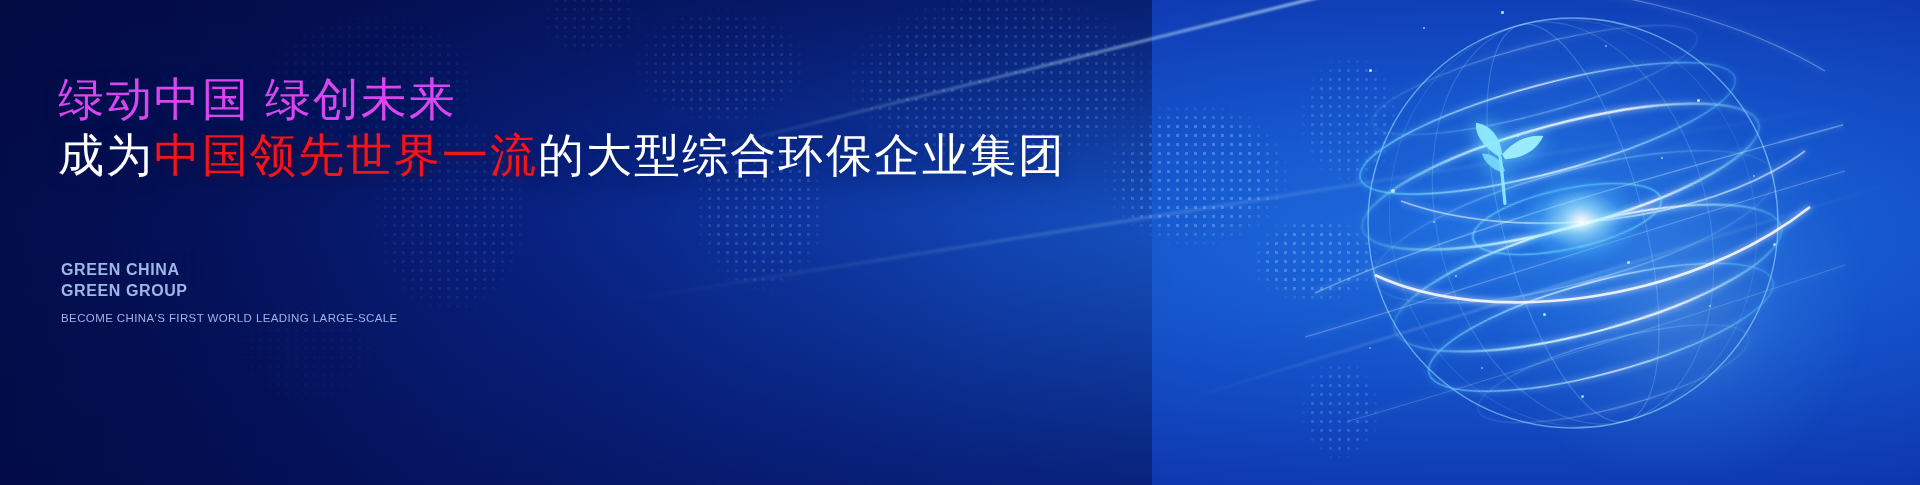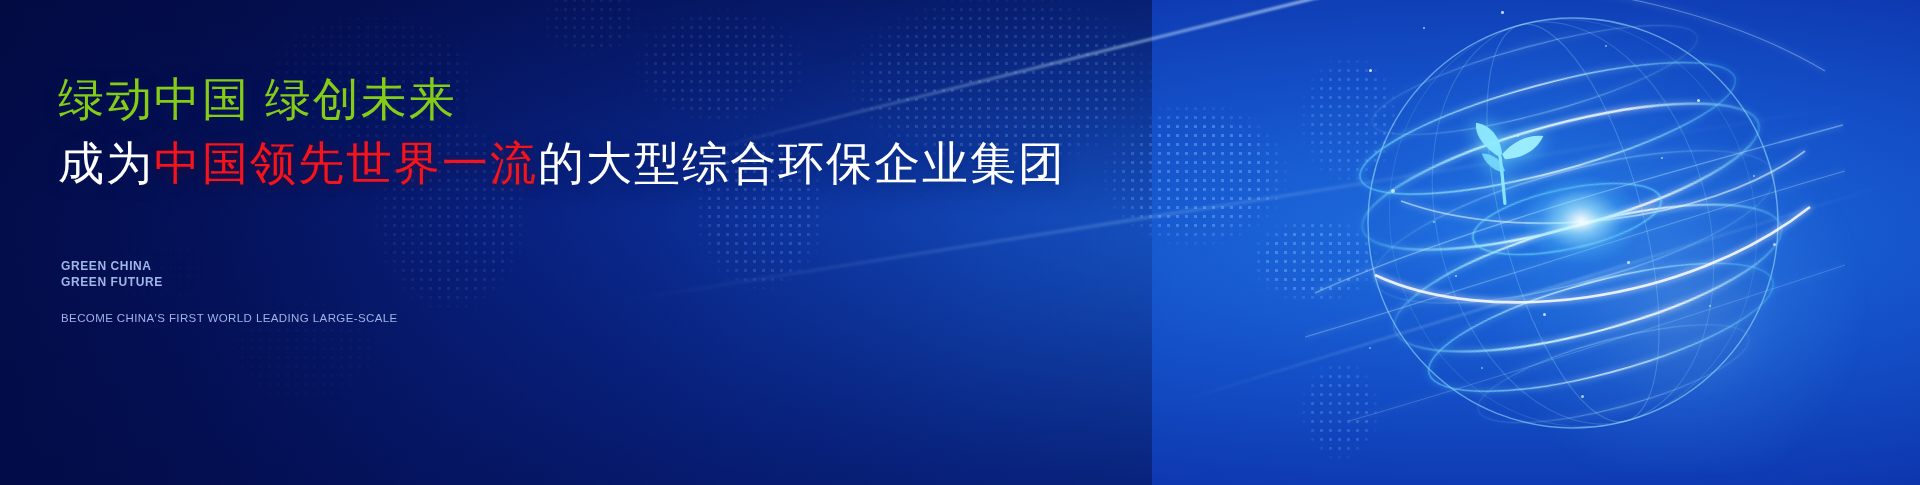--- a/index.html
+++ b/index.html
@@ -126,35 +126,35 @@
   .core-flare{
     position:absolute;left:216px;top:200px;width:120px;height:90px;
     background:radial-gradient(ellipse at 50% 50%, rgba(255,255,255,0.95) 0%, rgba(170,240,255,0.65) 22%, rgba(90,200,255,0.25) 48%, rgba(0,0,0,0) 72%);
     filter:blur(1px);
   }
   .star{position:absolute;border-radius:50%;background:#eaf8ff;}
 
   
   .copy{position:absolute;left:58px;top:76px;width:1000px;}
   .headline-1{
-    font-size:46px;line-height:1.04;color:#84cc16;
+    font-size:46px;line-height:1.04;color:#d946ef;
     letter-spacing:2px;font-weight:400;white-space:nowrap;
     text-shadow:0 2px 14px rgba(5,25,95,0.55);
   }
   .headline-2{
-    margin-top:16px;
+    margin-top:8px;
     font-size:46px;line-height:1.04;letter-spacing:2px;
     color:#ffffff;font-weight:400;white-space:nowrap;
     text-shadow:0 2px 14px rgba(5,25,95,0.55);
   }
   .hl-red{color:#f5131c;text-shadow:0 2px 12px rgba(90,0,10,0.45);}
 
   .sub-en{
     position:absolute;left:61px;top:259px;
-    font-size:12px;font-weight:bold;line-height:1.32;
+    font-size:16px;font-weight:bold;line-height:1.32;
     letter-spacing:0.6px;color:#9fb6e8;
   }
   .para-en{
     position:absolute;left:61px;top:311px;
     font-size:11.5px;font-weight:normal;line-height:1.30;
     letter-spacing:0.4px;color:#9db4e6;
   }
 </style>
 </head>
 <body>
@@ -276,20 +276,20 @@
 
   <div class="bg-vignette"></div>
 
   <div class="copy">
     <div class="headline-1">绿动中国  绿创未来</div>
     <div class="headline-2"><span>成为</span><span class="hl-red">中国领先世界一流</span><span>的大型综合环保企业集团</span></div>
   </div>
 
   <div class="sub-en">
     <div>GREEN CHINA</div>
-    <div>GREEN FUTURE</div>
+    <div>GREEN GROUP</div>
   </div>
 
   <div class="para-en">
     <div>BECOME CHINA'S FIRST WORLD LEADING LARGE-SCALE</div>
   </div>
 
 </div>
 
 </body></html>

